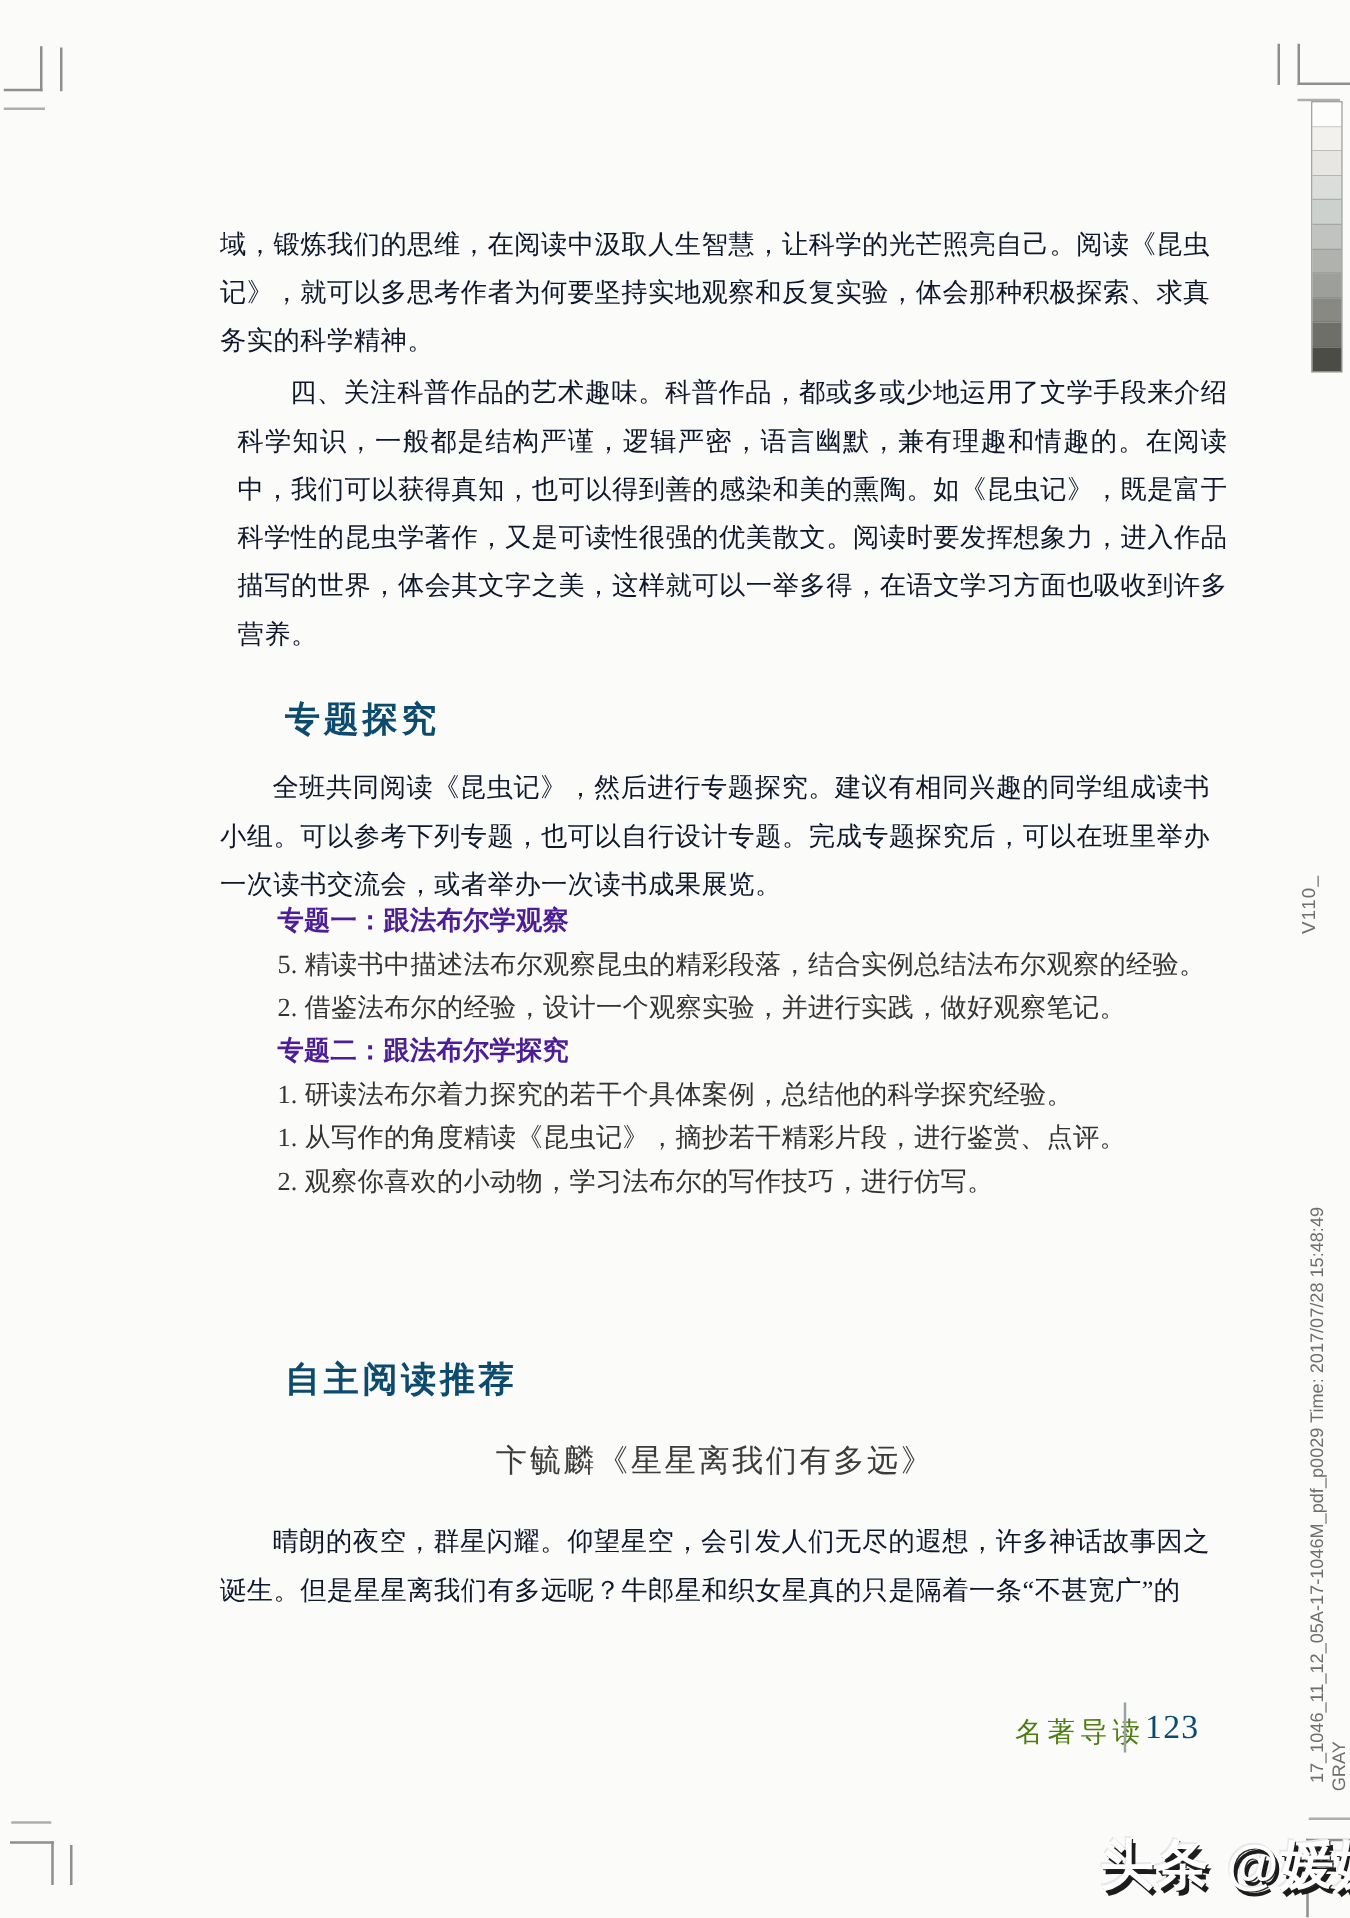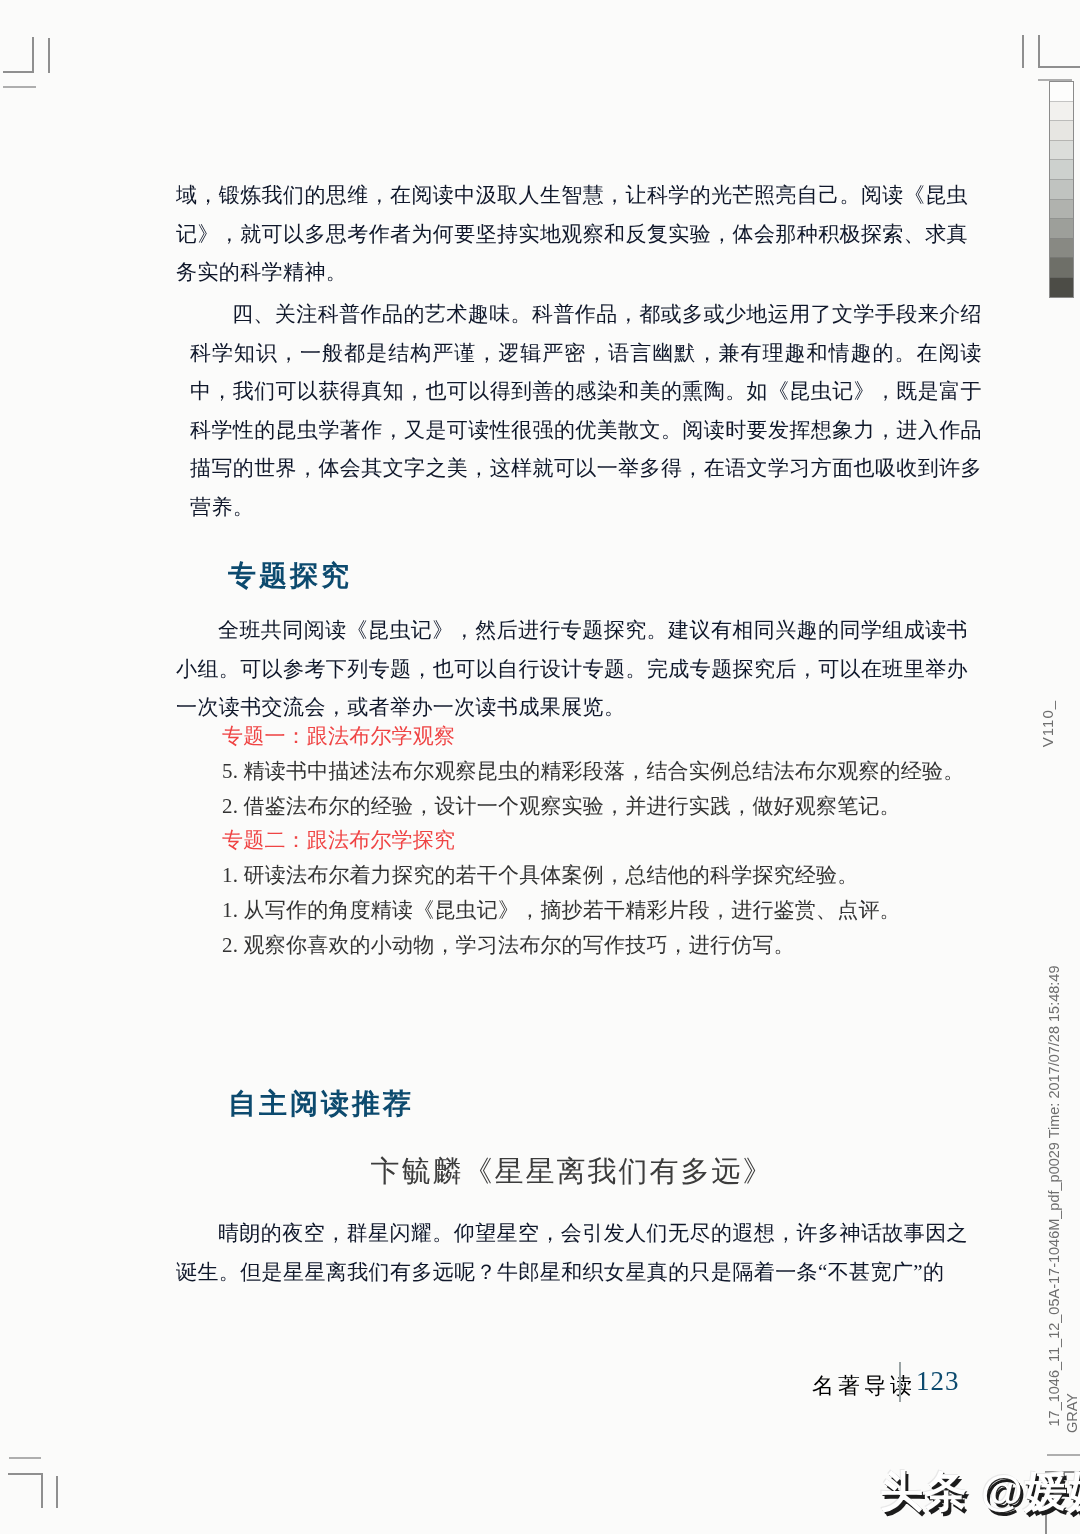--- a/index.html
+++ b/index.html
@@ -20,31 +20,31 @@
   .sec-heading{
     position:absolute;left:228px;
     font-family:"Liberation Sans","DejaVu Sans",sans-serif;
     font-weight:bold;font-size:28px;letter-spacing:3px;color:#0c4a6e;
   }
   
   .topics{
     position:absolute;left:176px;width:800px;
     font-size:21px;line-height:34.8px;letter-spacing:0.2px;color:#333;
   }
-  .topic-title{font-weight:normal;color:#ef4444;padding-left:46px;}
+  .topic-title{font-weight:bold;color:#4c1d95;padding-left:46px;}
   .topic-item{padding-left:46px;}
   
   .book-title{
     position:absolute;left:176px;width:792px;text-align:center;
-    font-size:29px;letter-spacing:2px;color:#3c3c3c;font-weight:500;
+    font-size:25px;letter-spacing:2px;color:#3c3c3c;font-weight:500;
   }
   
   .footer-label{
     position:absolute;left:812px;top:1371px;
-    font-size:22px;letter-spacing:4px;color:#000000;
+    font-size:22px;letter-spacing:4px;color:#4d7c0f;
   }
   .footer-divider{
     position:absolute;left:899px;top:1362px;width:2px;height:40px;background:#9aa3a4;
   }
   .footer-page{
     position:absolute;left:916px;top:1366px;
     font-size:27px;color:#0c4a6e;letter-spacing:1px;
   }
   
   .mark{position:absolute;background:#8f8f8f;}

